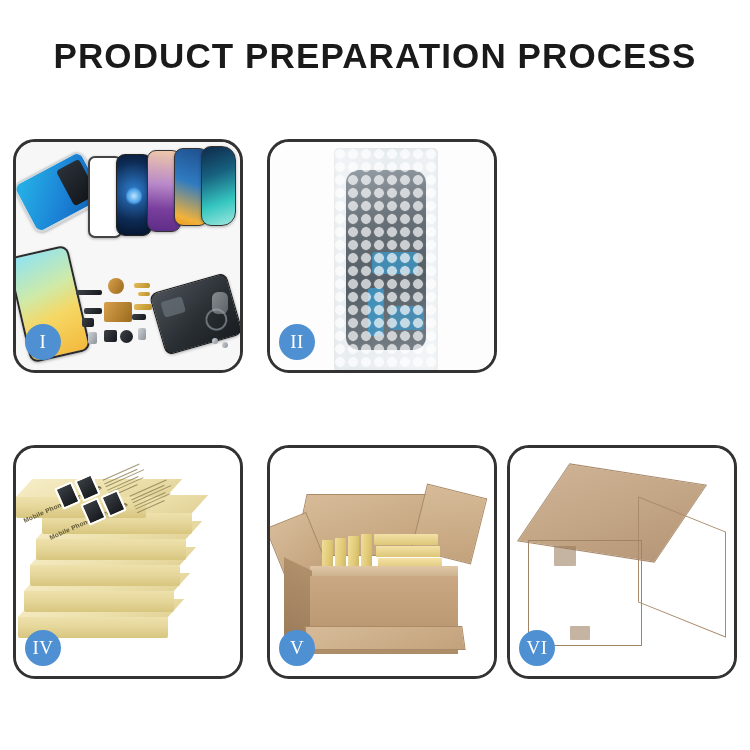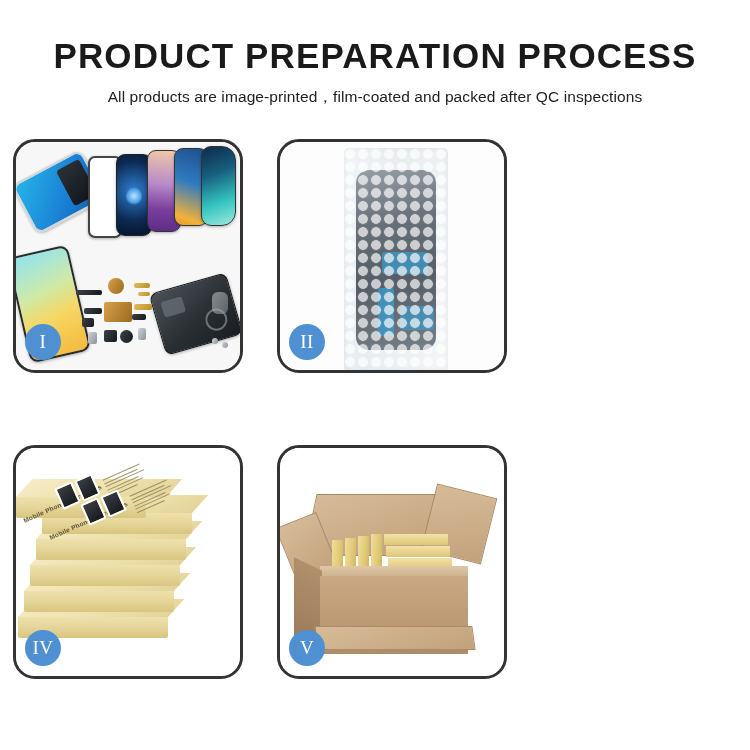--- a/index.html
+++ b/index.html
@@ -56,21 +56,21 @@
     position: absolute;
     width: 230px;
     height: 234px;
     border: 3px solid #333333;
     border-radius: 22px;
     background: #ffffff;
     overflow: hidden;
     box-sizing: border-box;
   }
   .panel.c0 { left: 0px; }
-  .panel.c1 { left: 264px; padding-left: 8px; }
+  .panel.c1 { left: 254px; padding-left: 8px; }
   .panel.c2 { left: 494px; }
   .panel.r0 { top: 0px; }
   .panel.r1 { top: 306px; }
 
   .panel-media {
     position: absolute;
     inset: 0;
     overflow: hidden;
     border-radius: 19px;
   }
@@ -361,21 +361,20 @@
     position:absolute;
     background: rgba(150,118,86,.55);
     border-radius:1px;
   }
 </style>
 </head>
 <body>
 
 <div class="header">
   <h1 class="page-title">PRODUCT PREPARATION PROCESS</h1>
-  <p class="page-subtitle">All products are image-printed，film-coated and packed after QC inspections</p>
 </div>
 
 <div class="grid">
 
   <div class="panel r0 c0">
     <div class="panel-media">
       <div class="p1-bg"></div>
 
       <div class="scr scr-a"></div>
       <div class="scr scr-b"></div>
@@ -500,14 +499,26 @@
       <div class="ybox flat" style="left:110px; top:122px;"></div>
 
       <div class="carton-rim"></div>
       <div class="carton-left"></div>
       <div class="carton-body"></div>
       <div class="flap flap-front"></div>
     </div>
     <div class="badge">V</div>
   </div>
 
+  <div class="panel r1 c2">
+    <div class="panel-media">
+      <div class="p6-bg"></div>
+      <div class="c6-top"></div>
+      <div class="c6-tape"></div>
+      <div class="c6-side"></div>
+      <div class="c6-front"></div>
+      <div class="c6-patch" style="left:44px; top:98px;  width:22px; height:20px;"></div>
+      <div class="c6-patch" style="left:60px; top:178px; width:20px; height:14px;"></div>
+    </div>
+    <div class="badge">VI</div>
+  </div>
 
 </div>
 
 </body></html>

